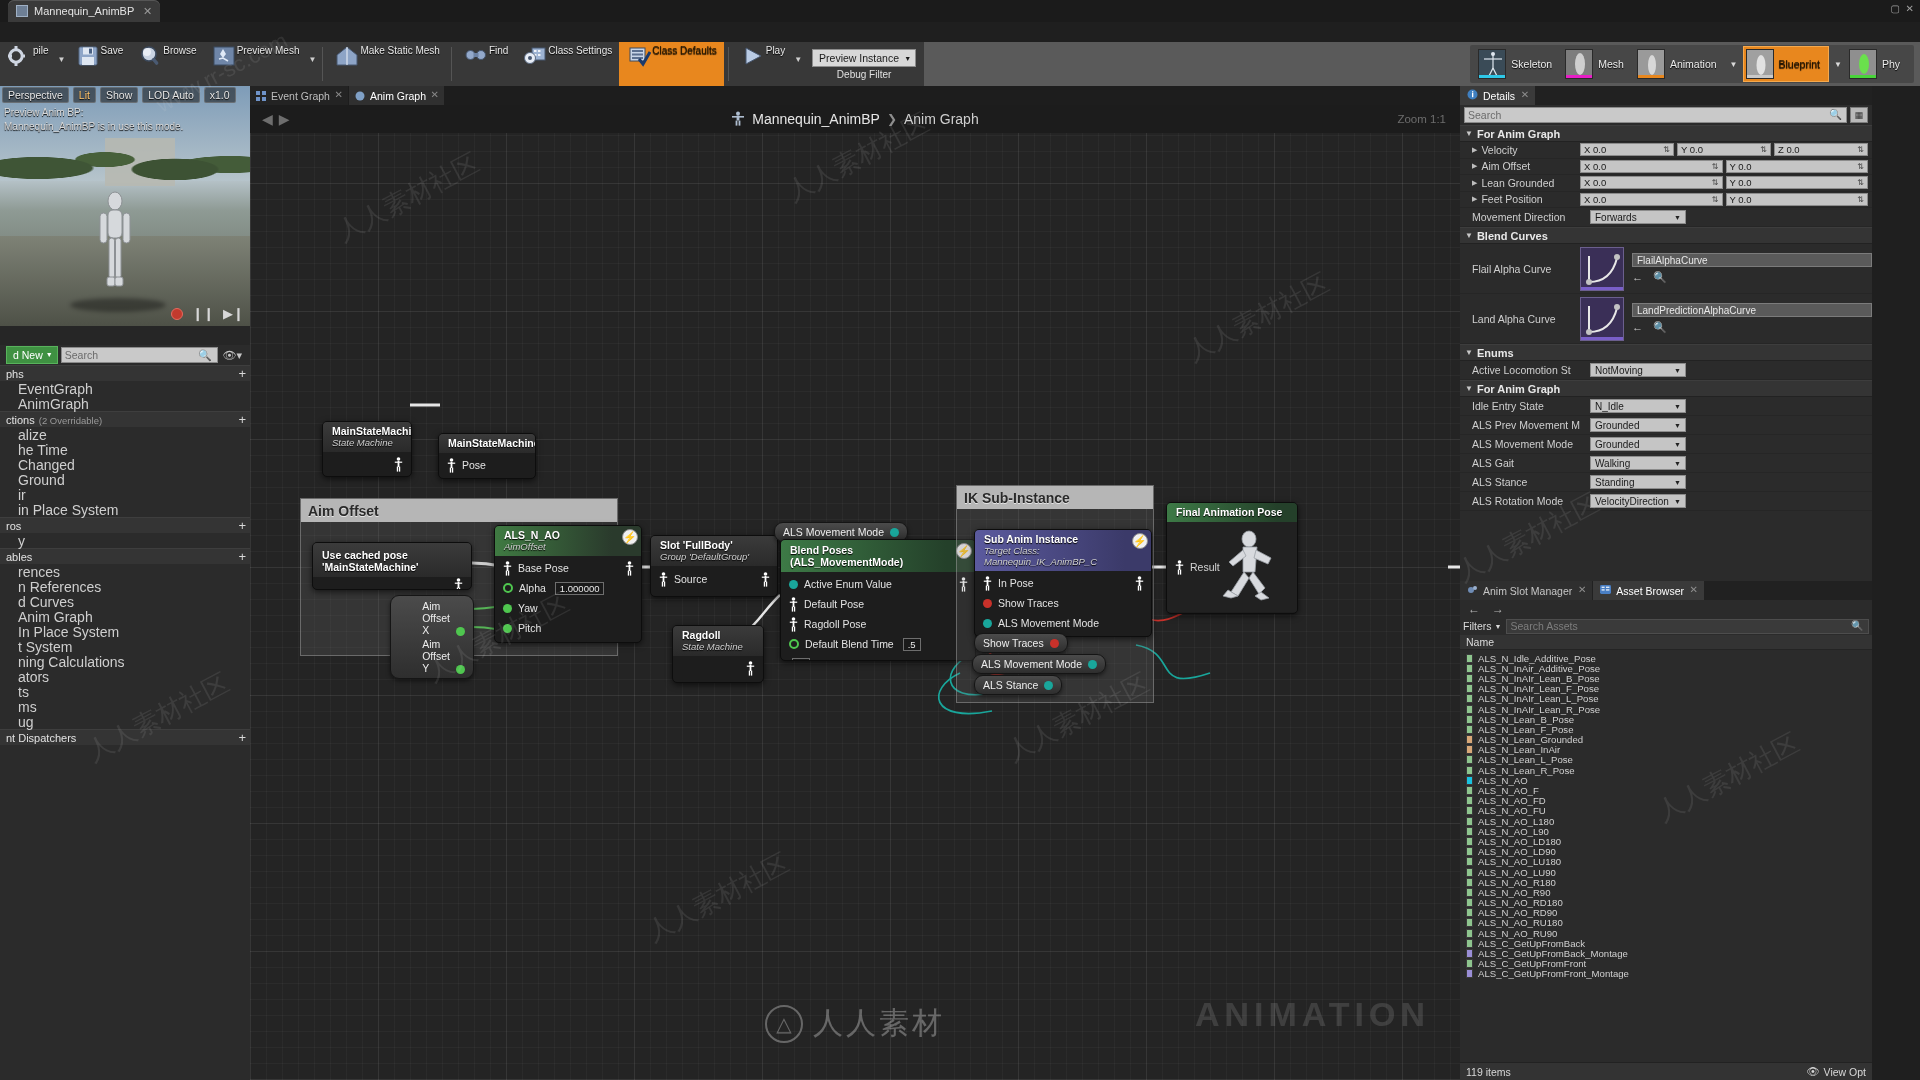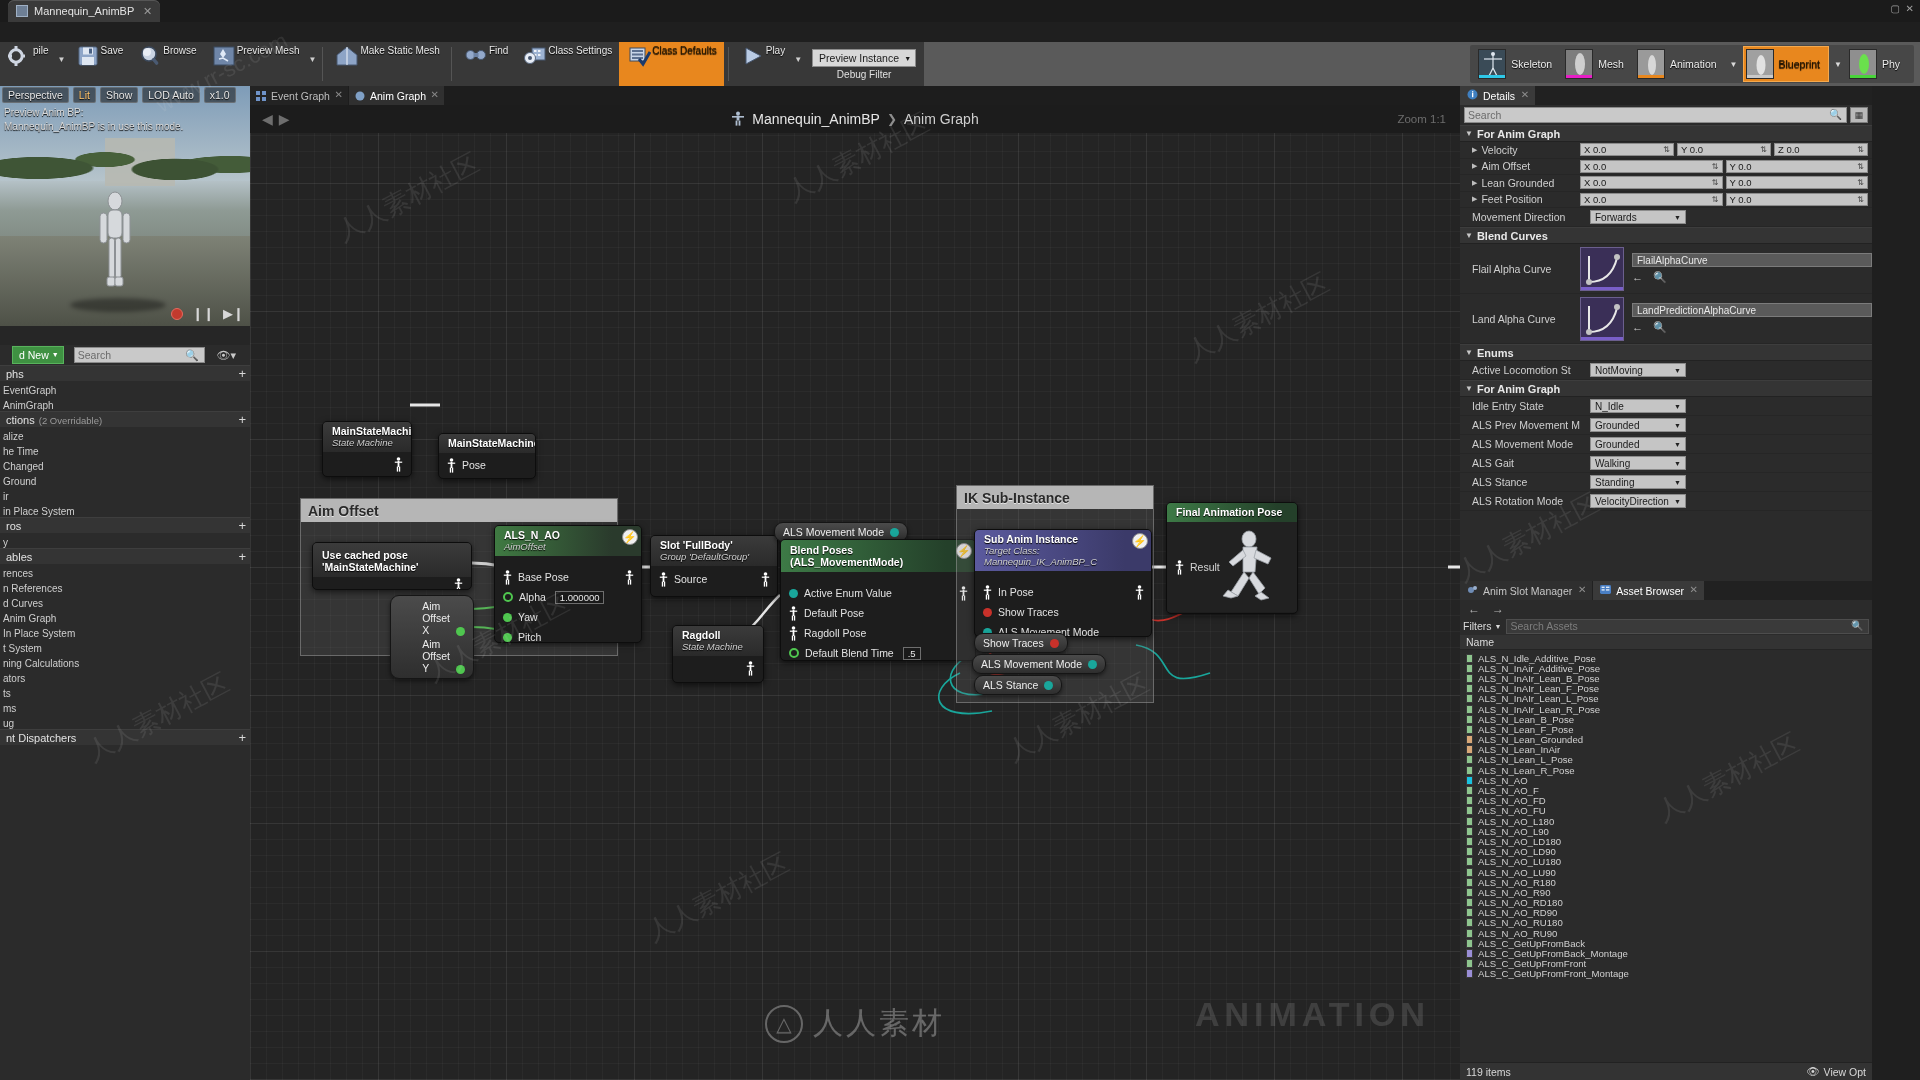--- a/index.html
+++ b/index.html
@@ -89,36 +89,36 @@
 
   .panel-tabstrip { position:absolute; left:0; width:250px; height:19px; background:#212121;
     display:flex; align-items:center;margin-top:48px; }
   .ptab { height:19px; display:flex; align-items:center; gap:5px; padding:0 20px 0 7px;
     font-size:10.5px; color:#c6c6c6; background:#2b2b2b; position:relative; margin-right:1px; }
   .ptab.active { background:#383838; color:#fff; }
   .ptab .x { position:absolute; right:6px; top:3px; font-size:10px; color:#8e8e8e; }
   .ptab .ico { width:11px; height:11px; }
 
   .myblueprint { position:absolute; left:0; top:365px; width:250px; bottom:0; background:#2b2b2b; }
-  .mb-bar { display:flex; align-items:center; height:20px; gap:10px; padding:0 12px; }
+  .mb-bar { display:flex; align-items:center; height:20px; gap:3px; padding:0 6px; }
   .addnew { background:#3f9142; color:#fff; font-size:10.5px; padding:2px 14px 2px 6px;
     position:relative; border:1px solid #58b35c; }
   .addnew .ar { position:absolute; right:4px; top:4px; font-size:7px; }
   .mb-search { flex:1; background:#c9c9c9; border:1px solid #8a8a8a; height:16px;
     display:flex; align-items:center; padding:0 3px; position:relative; }
   .mb-search span { font-size:10.5px; color:#6b6b6b; }
   .mb-search .mag { position:absolute; right:4px; top:1px; color:#303030; font-size:11px; }
   .eye { font-size:11px; color:#c8c8c8; padding:0 2px;}
   .mb-sec { background:#343434; height:16px; display:flex; align-items:center;
     justify-content:space-between; padding:0 4px 0 6px; font-size:11px; color:#e2e2e2;
     border-top:1px solid #3e3e3e; }
   .mb-sec .sub { font-size:9.5px; color:#9a9a9a; margin-left:4px; }
   .mb-sec .plus { color:#d8d8d8; font-size:13px; }
-  .mb-item { height:15px; display:flex; align-items:flex-end; padding-left:3px;
-    font-size:10px; color:#cfcfcf; }
+  .mb-item { height:15px; display:flex; align-items:flex-start; padding-left:18px;
+    font-size:14px; color:#cfcfcf; }
 
   
   .graph-col { position:absolute; left:250px; top:86px; right:412px; bottom:0; background:#1a1a1a; }
   .graph-tabs { height:19px; background:#1d1d1d; display:flex; align-items:flex-end; }
   .gtab { height:19px; display:flex; align-items:center; gap:5px; padding:0 18px 0 6px;
     font-size:10.5px; color:#bdbdbd; background:#232323; margin-right:1px; position:relative; }
   .gtab.active { background:#303030; color:#fff; }
   .gtab .x { position:absolute; right:5px; top:3px; font-size:10px; color:#888; }
   .gtab .gi { width:10px; height:10px; }
 
@@ -151,21 +151,21 @@
 
   .node { position:absolute; border-radius:5px; background:#1d1d1d;
     border:1px solid #0d0d0d; box-shadow:0 2px 6px rgba(0,0,0,.6); overflow:hidden; }
   .node-hd { padding:3px 9px 4px; }
   .node-hd .t1 { font-size:10.5px; font-weight:bold; color:#fff; text-shadow:0 1px 1px #000; }
   .node-hd .t2 { font-size:9.5px; font-style:italic; color:#cfcfcf; text-shadow:0 1px 1px #000; }
   .node-hd.plain { background:linear-gradient(#3b3b3b,#2a2a2a); }
   .node-hd.green { background:linear-gradient(90deg,#3f7a42,#2a3a2c 80%); }
   .node-hd.greenbar { background:linear-gradient(90deg,#3d7a46,#24402a 85%); }
   .node-hd.purple { background:linear-gradient(90deg,#5b5a9e,#3b3a69 85%); }
-  .node-body { padding:11px 0 7px; }
+  .node-body { padding:2px 0 7px; }
   .prow { display:flex; align-items:center; gap:6px; height:20px; padding:0 8px;
     font-size:10.5px; color:#e2e2e2; position:relative; }
   .prow.right { justify-content:flex-end; }
   .pose-pin { width:9px; height:15px; flex:0 0 auto; }
   .dot { width:9px; height:9px; border-radius:50%; flex:0 0 auto; }
   .dot.green { background:#4fc64f; }
   .dot.teal { background:#19a69b; }
   .dot.red { background:#c8312a; }
   .ring { width:10px; height:10px; border-radius:50%; border:2px solid #4fc64f;
     background:transparent; flex:0 0 auto; }

